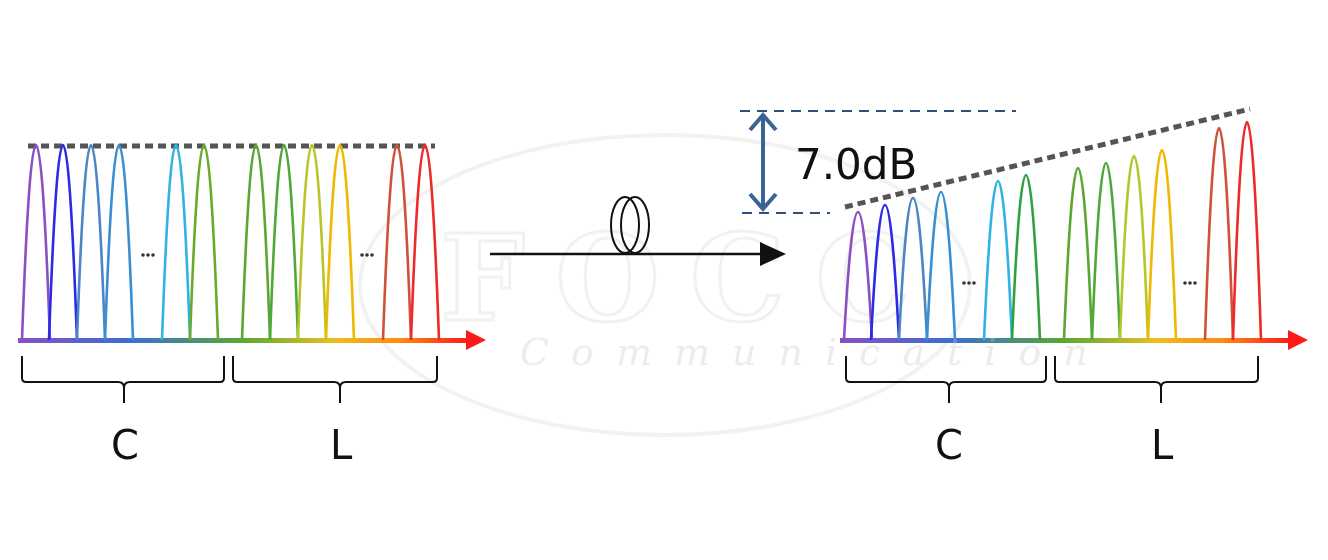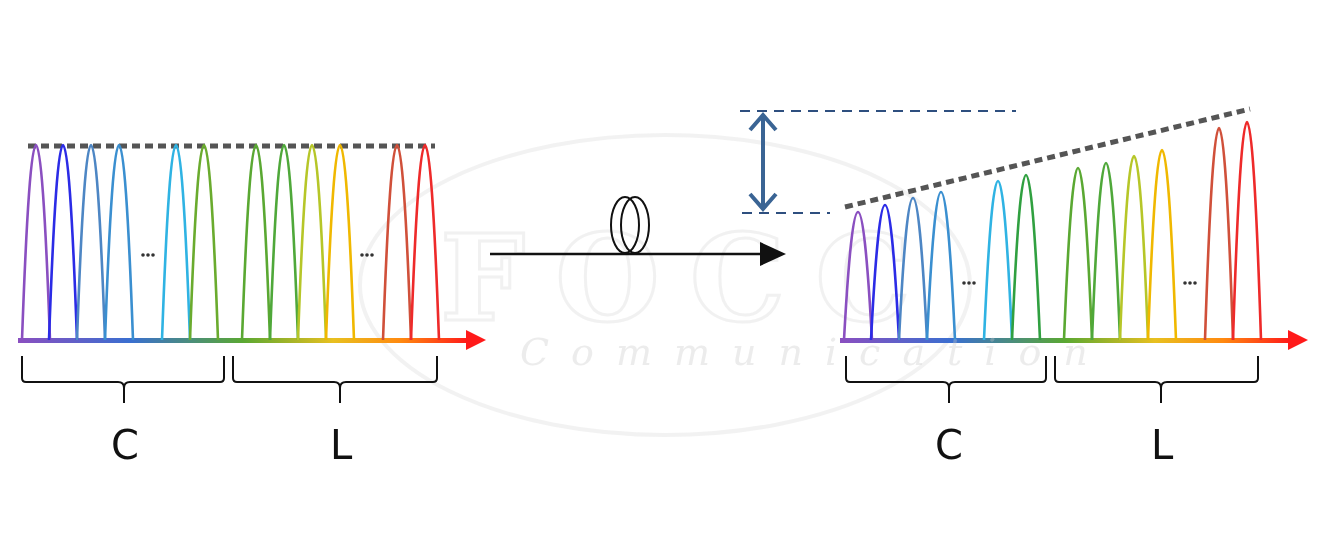--- a/index.html
+++ b/index.html
@@ -115,18 +115,19 @@
       </g>
       <g fill="none" stroke="#111" stroke-width="2">
         <path d="M846,356 L846,378 Q846,382 850,382 L943,382 Q949,382 949,388 L949,403 M949,388 Q949,382 955,382 L1042,382 Q1046,382 1046,378 L1046,356"></path>
         <path d="M1055,356 L1055,378 Q1055,382 1059,382 L1155,382 Q1161,382 1161,388 L1161,403 M1161,388 Q1161,382 1167,382 L1254,382 Q1258,382 1258,378 L1258,356"></path>
       </g>
     </g>
   </svg>
 
   <div id="wm-text">Communication</div>
 
+  <div class="lbl" id="db-label">7.0dB</div>
 
   <div class="lbl band" style="left:111px;">C</div>
   <div class="lbl band" style="left:330px;">L</div>
   <div class="lbl band" style="left:935px;">C</div>
   <div class="lbl band" style="left:1151px;">L</div>
 </div>
 
 </body></html>

